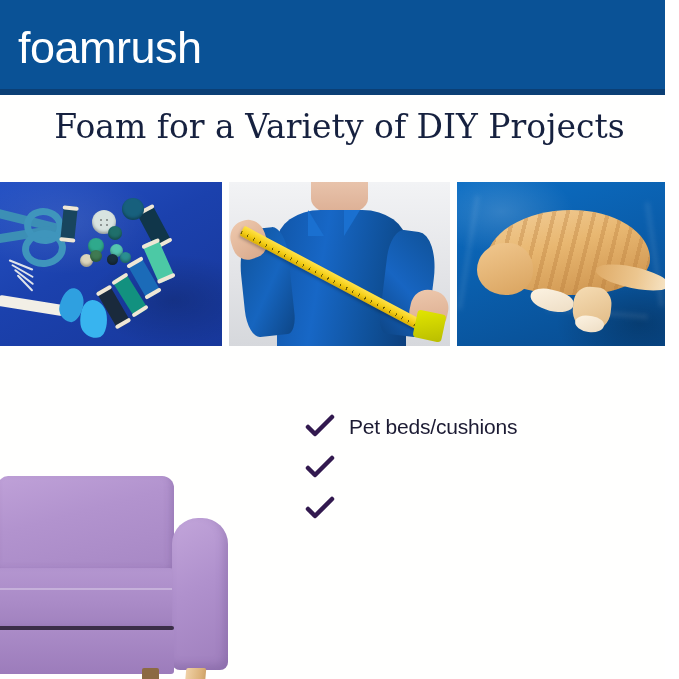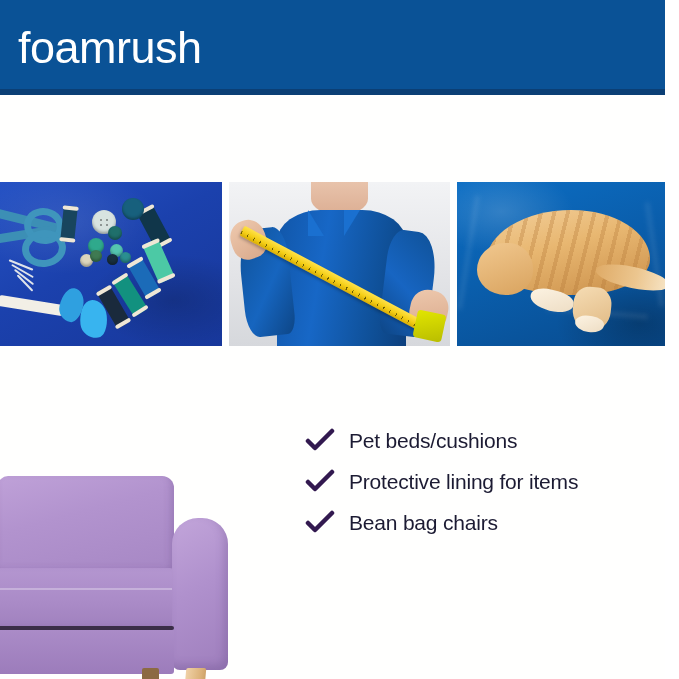--- a/index.html
+++ b/index.html
@@ -323,21 +323,21 @@
   }
   .gap-dark {
     background: #3a2d47;
     border-radius: 2px;
   }
 
   
   .bullets {
     position: absolute;
     left: 305px;
-    top: 420px;
+    top: 406px;
     width: 374px;
   }
   .bullet-row {
     display: flex;
     align-items: center;
     height: 41px;
   }
   .check {
     flex: 0 0 auto;
     width: 30px;
@@ -358,20 +358,21 @@
 </head>
 <body>
 
 <div id="page">
 
   <div class="banner">
     <div class="banner-edge"></div>
   </div>
   <div class="logo-text">foamrush</div>
 
+  <div class="headline">Foam for a Variety of DIY Projects</div>
 
   <div class="photo-strip">
 
     <div class="photo p1">
       <div class="cloth"></div>
 
       <div class="sc-blade" style="left:-6px;top:34px;width:66px;height:9px;transform:rotate(14deg);"></div>
       <div class="sc-blade" style="left:-6px;top:48px;width:62px;height:9px;transform:rotate(-9deg);"></div>
       <div class="sc-ring" style="left:24px;top:26px;width:26px;height:22px;transform:rotate(12deg);"></div>
       <div class="sc-ring" style="left:22px;top:48px;width:30px;height:23px;transform:rotate(-8deg);"></div>
@@ -467,28 +468,26 @@
       <span class="bullet-label">Pet beds/cushions</span>
     </div>
 
 
     <div class="bullet-row">
       <span class="check">
         <svg width="30" height="26" viewBox="0 0 30 26" aria-hidden="true">
           <path d="M3 13 L10 20 L27 3" fill="none" stroke="#32194f" stroke-width="4.5" stroke-linecap="round" stroke-linejoin="round"></path>
         </svg>
       </span>
-      <span class="bullet-label">Protective lining for items</span>
     </div>
 
     <div class="bullet-row">
       <span class="check">
         <svg width="30" height="26" viewBox="0 0 30 26" aria-hidden="true">
           <path d="M3 13 L10 20 L27 3" fill="none" stroke="#32194f" stroke-width="4.5" stroke-linecap="round" stroke-linejoin="round"></path>
         </svg>
       </span>
-      <span class="bullet-label">Bean bag chairs</span>
     </div>
 
 
   </div>
 
 </div>
 
 </body></html>

